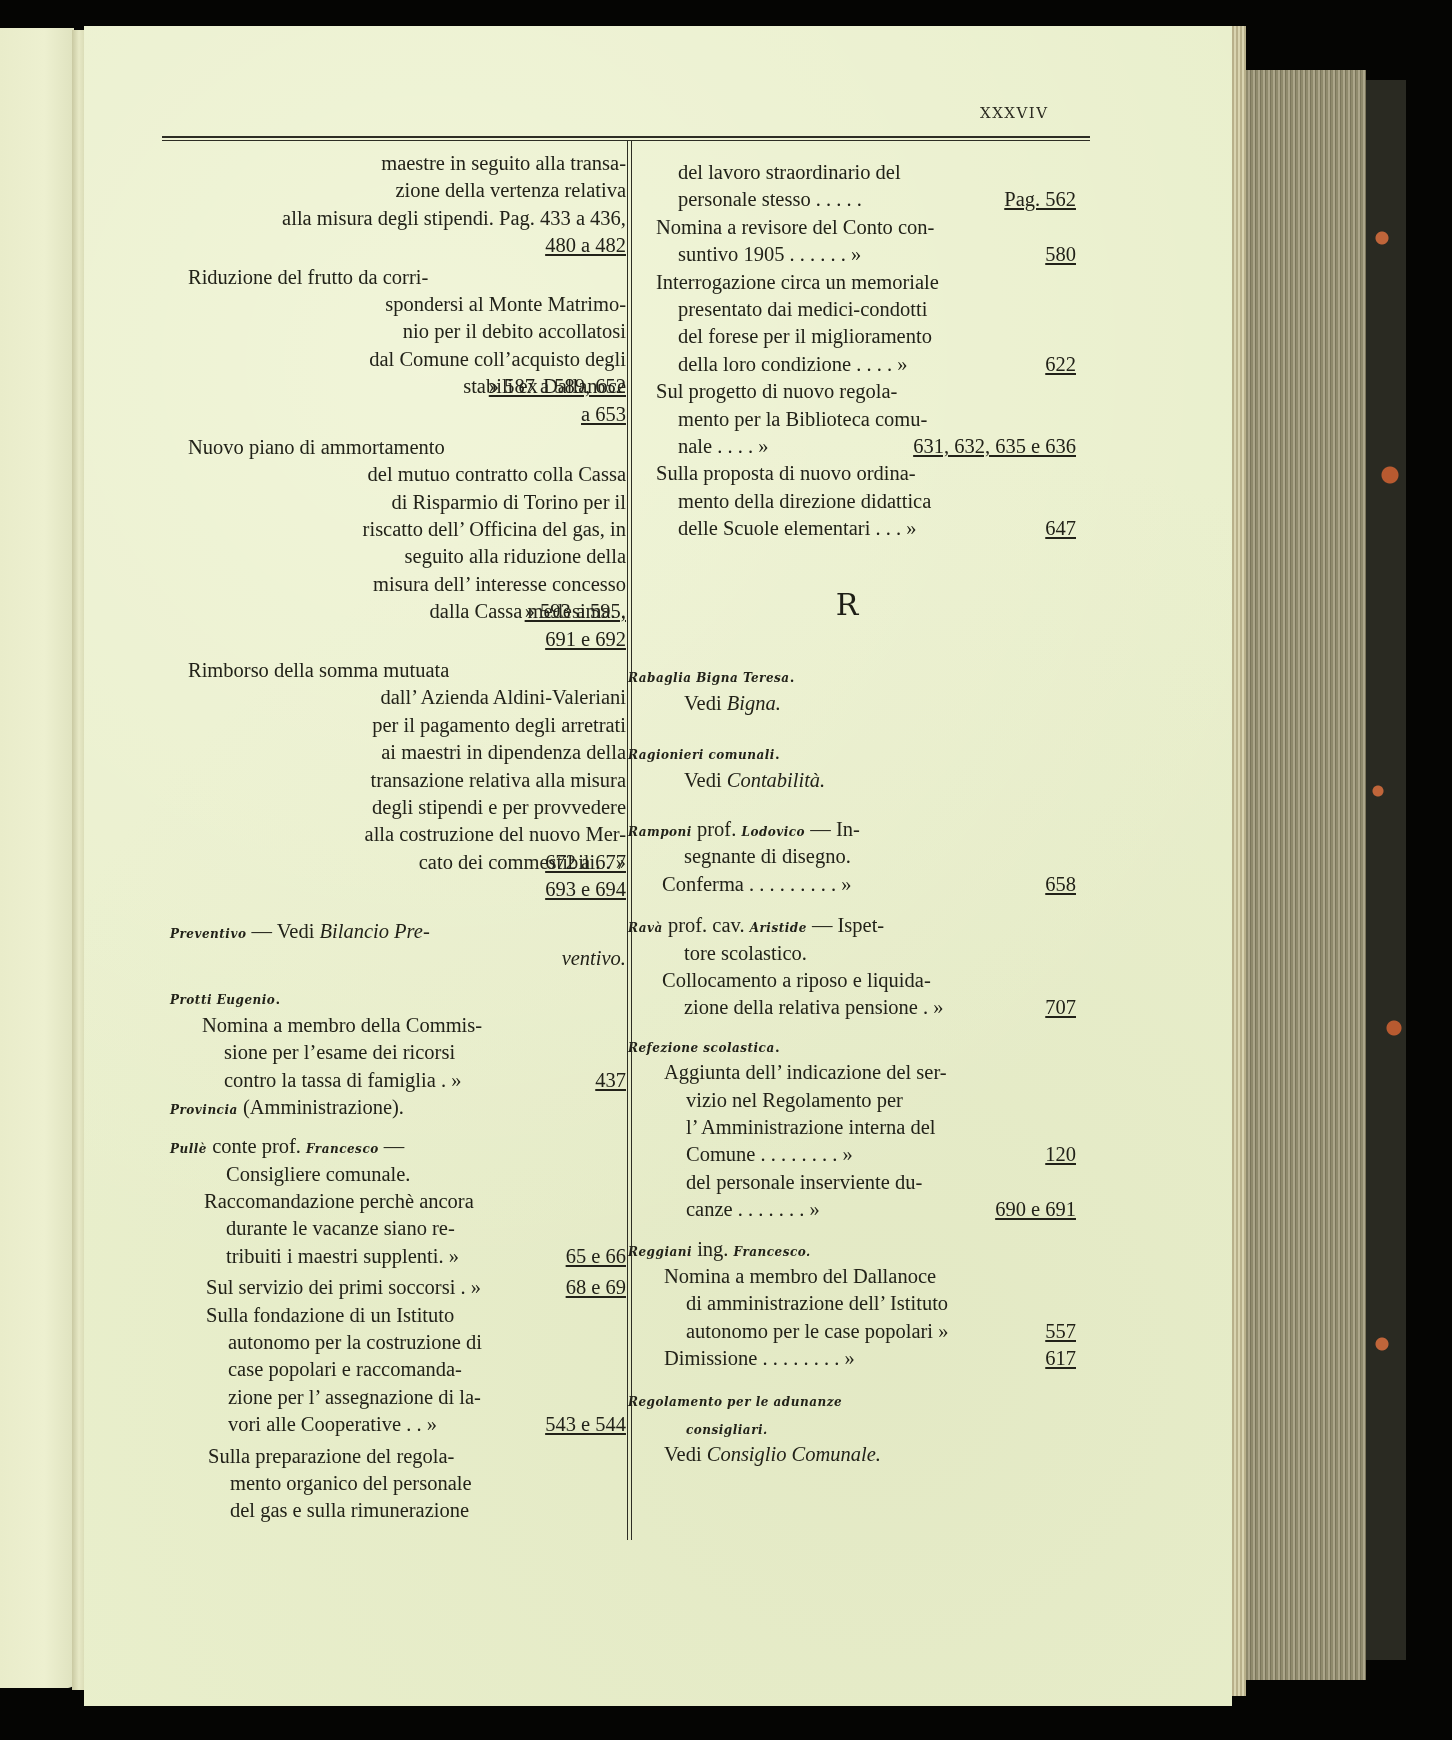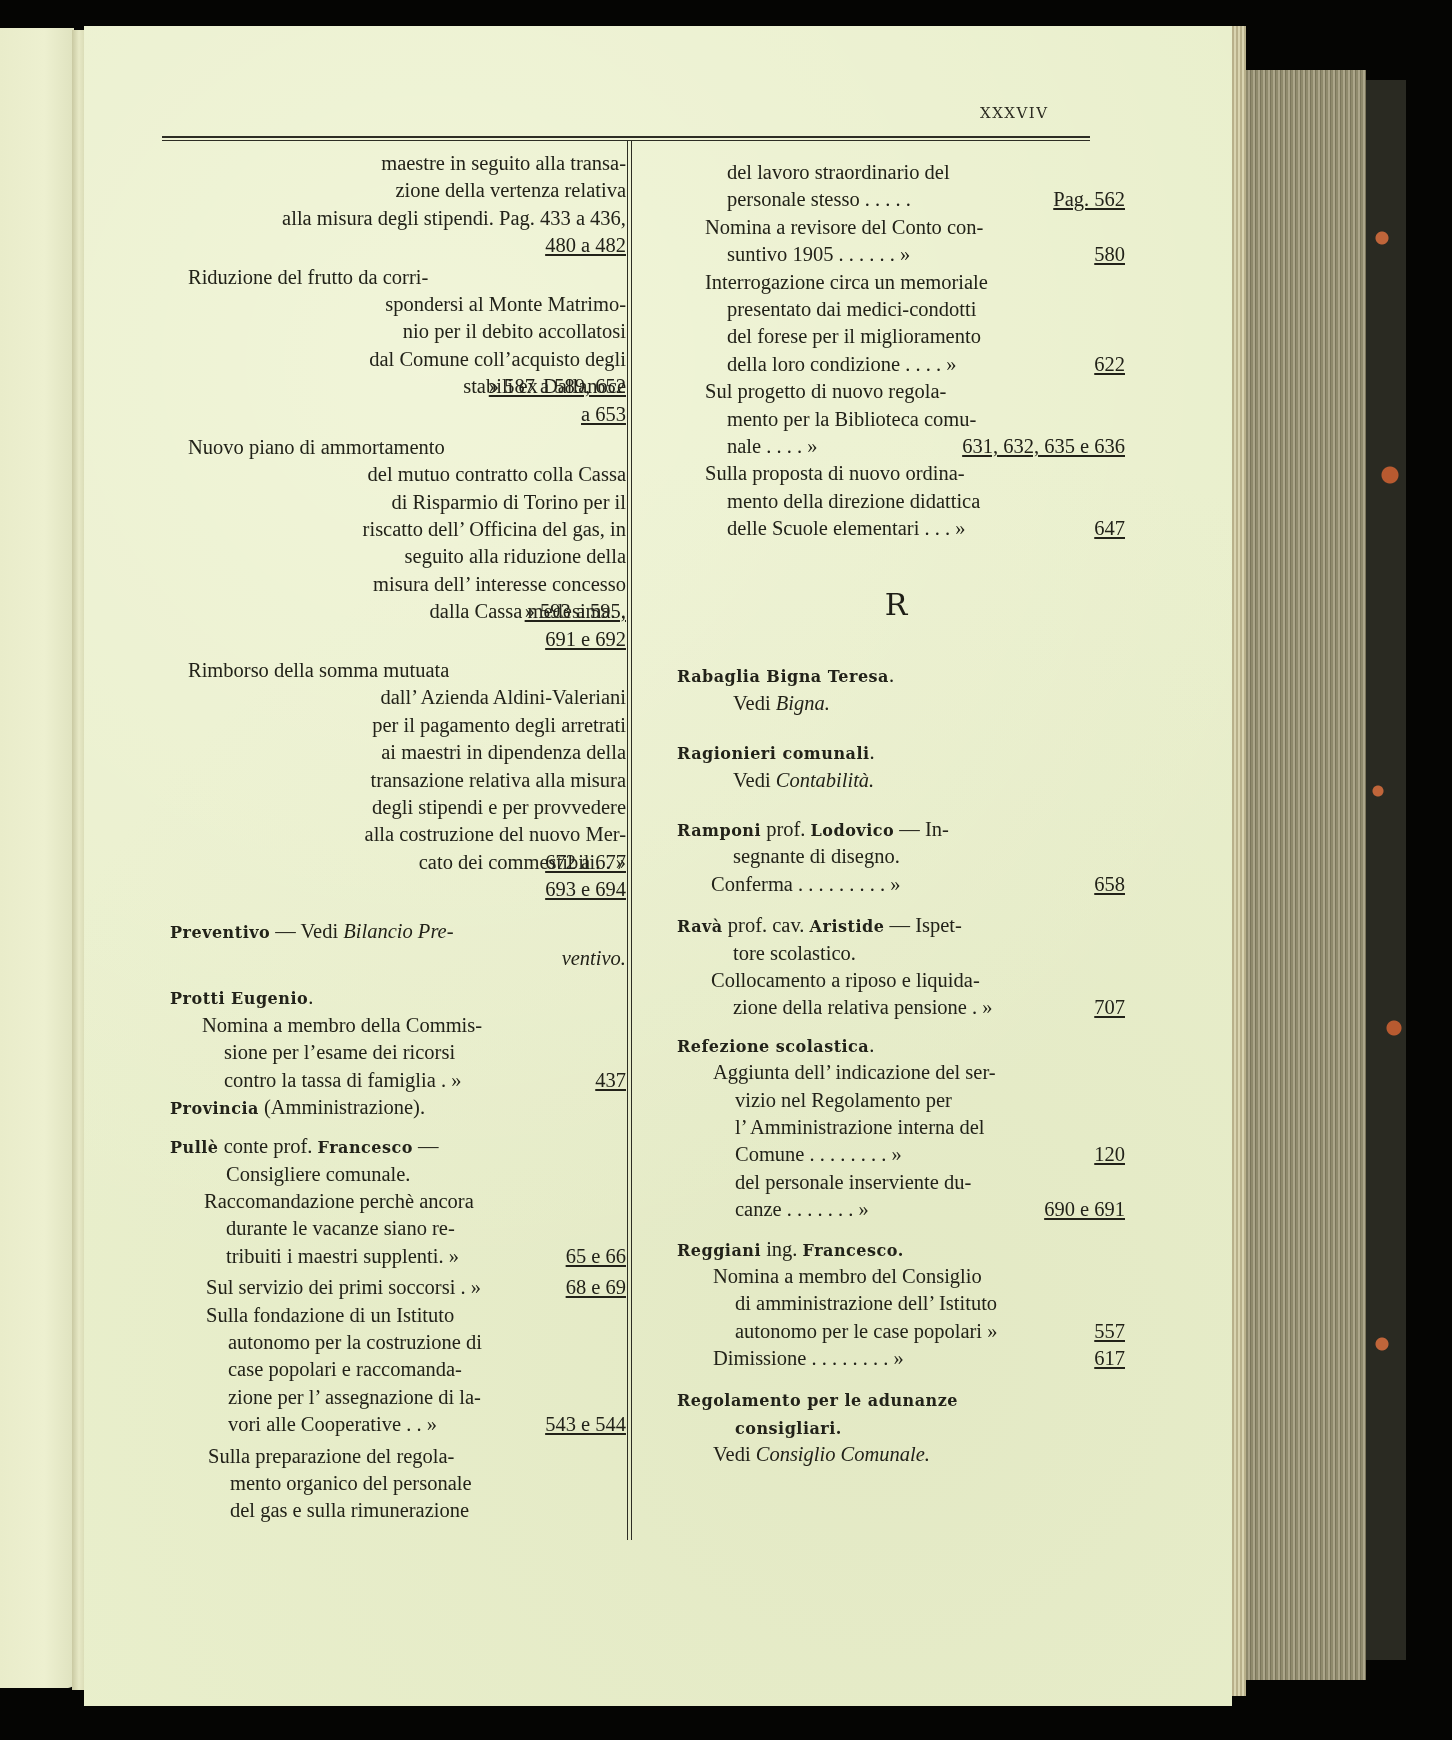--- a/index.html
+++ b/index.html
@@ -59,30 +59,30 @@
       position: absolute; left: 627px; top: 140px; width: 5px; height: 1400px;
       border-left: 1.5px solid #2d2d24; border-right: 1.5px solid #2d2d24;
     }
 
     .col {
       position: absolute; top: 150px;
       font-family: "Liberation Serif", serif;
       font-size: 20.5px; line-height: 27.4px; color: #222219;
     }
     .col.left  { left: 170px; width: 456px; }
-    .col.right { left: 677px; width: 448px; top: 159px; }
+    .col.right { left: 628px; width: 448px; top: 159px; }
 
     .line { position: relative; white-space: nowrap; height: 27.4px; }
     .line .txt { display: inline-block; }
     .line .ref { position: absolute; right: 0; top: 0; text-decoration: underline; }
     .ind1 { padding-left: 36px; text-align: right; }
     .ind0 { padding-left: 0; }
     .gap { height: 12px; }
 
-    .hw { font-family: "DejaVu Serif", serif; font-weight: bold; font-size: 16px; letter-spacing: 0.5px; }
+    .hw { font-family: "DejaVu Serif", serif; font-weight: bold; font-size: 12px; letter-spacing: 0.5px; font-style: italic; }
     .it { font-style: italic; }
     .letter-head {
       text-align: center; font-family: "DejaVu Serif", serif;
       font-size: 30px; height: 54px; line-height: 54px; color: #1e1e16;
       padding-right: 10px;
     }
   </style>
 </head>
 <body>
 
@@ -252,21 +252,21 @@
     <div class="line" style="padding-left:58px"><span class="txt">vizio nel Regolamento per</span></div>
     <div class="line" style="padding-left:58px"><span class="txt">l’ Amministrazione interna del</span></div>
     <div class="line" style="padding-left:58px"><span class="txt">Comune . . . . . . . . »</span><span class="ref">120</span></div>
     <div class="line" style="padding-left:58px"><span class="txt">del personale inserviente du-</span></div>
     <div class="line" style="padding-left:58px"><span class="txt">canze . . . . . . . »</span><span class="ref">690 e 691</span></div>
   </div>
   <div class="gap" style="height:12px"></div>
 
   <div>
     <div class="line ind0"><span class="hw">Reggiani</span><span style="white-space:pre"> ing. </span><span class="hw">Francesco.</span></div>
-    <div class="line" style="padding-left:36px"><span class="txt">Nomina a membro del Consiglio</span></div>
+    <div class="line" style="padding-left:36px"><span class="txt">Nomina a membro del Dallanoce</span></div>
     <div class="line" style="padding-left:58px"><span class="txt">di amministrazione dell’ Istituto</span></div>
     <div class="line" style="padding-left:58px"><span class="txt">autonomo per le case popolari »</span><span class="ref">557</span></div>
     <div class="line" style="padding-left:36px"><span class="txt">Dimissione . . . . . . . . »</span><span class="ref">617</span></div>
   </div>
   <div class="gap" style="height:14px"></div>
 
   <div>
     <div class="line ind0"><span class="hw">Regolamento per le adunanze</span></div>
     <div class="line" style="padding-left:58px"><span class="hw">consigliari.</span></div>
     <div class="line" style="padding-left:36px"><span style="white-space:pre">Vedi </span><span class="it">Consiglio Comunale.</span></div>

